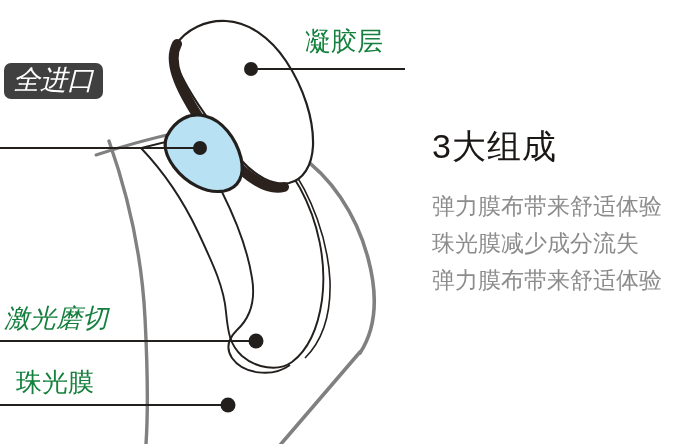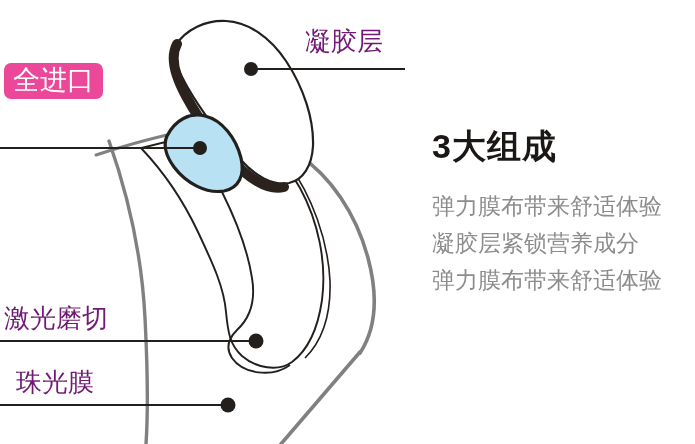--- a/index.html
+++ b/index.html
@@ -37,42 +37,42 @@
     font-size: 27px;
     line-height: 32px;
     letter-spacing: 0px;
     white-space: nowrap;
     font-weight: 400;
   }
 
   
   .side-label {
     position: absolute;
-    color: #701a75;
+    color: #15803d;
     font-size: 26px;
     line-height: 30px;
     white-space: nowrap;
     font-weight: 400;
   }
   #label-elastic { left: 4px; top: 110px; }
-  #label-laser   { left: 4px; top: 303px; }
+  #label-laser   { left: 4px; top: 303px; font-style: italic; }
   #label-pearl   { left: 16px; top: 367px; }
 
   
   #right-panel {
     position: absolute;
     left: 432px;
     top: 126px;
     width: 263px;
   }
   #panel-title {
     color: #1b1715;
     font-size: 34px;
     line-height: 40px;
-    font-weight: bold;
+    font-weight: normal;
     letter-spacing: 1px;
     white-space: nowrap;
     margin: 0 12px 22px 0;
   }
   .panel-line {
     color: #8c8c8c;
     font-size: 23px;
     line-height: 37px;
     white-space: nowrap;
     font-weight: 400;
@@ -140,32 +140,32 @@
     <line x1="0" y1="341" x2="256" y2="341" stroke="#231f1d" stroke-width="1.8"></line>
 
     <line x1="0" y1="405" x2="228" y2="405" stroke="#231f1d" stroke-width="1.8"></line>
 
     <circle cx="251" cy="69" r="7" fill="#231f1d"></circle>
     <circle cx="200" cy="148" r="7" fill="#231f1d"></circle>
     <circle cx="256" cy="341" r="7.5" fill="#231f1d"></circle>
     <circle cx="228" cy="405" r="7.5" fill="#231f1d"></circle>
   </svg>
 
-  <div class="badge" id="badge-imported" style="background:#ec4899;">全进口</div>
+  <div class="badge" id="badge-imported" style="background:#404040;font-style:italic;">全进口</div>
 
 
   <div class="side-label" id="label-laser">激光磨切</div>
 
   <div class="side-label" id="label-pearl">珠光膜</div>
 
   <div class="side-label" id="label-gel" style="left:305px; top:26px;">凝胶层</div>
 
   <div id="right-panel">
     <div id="panel-title">3大组成</div>
 
     <div class="panel-line">弹力膜布带来舒适体验</div>
 
-    <div class="panel-line">凝胶层紧锁营养成分</div>
+    <div class="panel-line">珠光膜减少成分流失</div>
 
     <div class="panel-line">弹力膜布带来舒适体验</div>
   </div>
 
 </div>
 
 </body></html>

